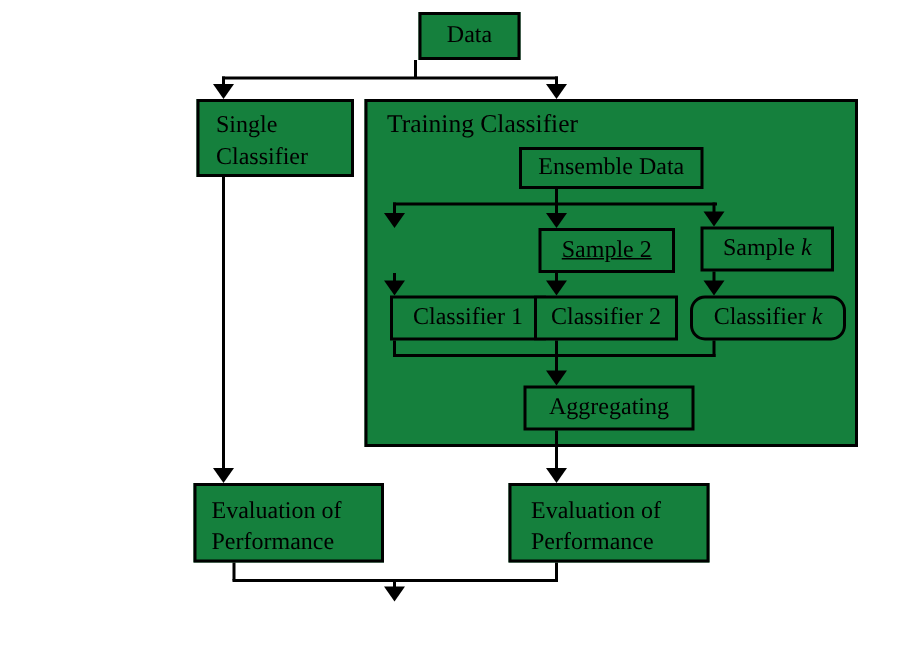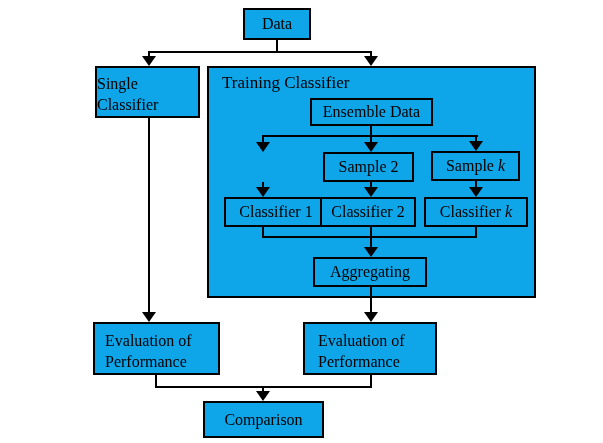--- a/index.html
+++ b/index.html
@@ -13,33 +13,35 @@
     height: 443px;
     background: #ffffff;
     font-family: "Liberation Serif", serif;
     color: #000000;
     overflow: hidden;
   }
   .box {
     position: absolute;
     box-sizing: border-box;
     border: 2px solid #000000;
-    background: #0ea5e9;
+    background: #15803d;
     font-size: 16px;
     color: #000000;
+    margin-left: 36px;
   }
   .center {
     display: flex;
     align-items: center;
     justify-content: center;
     text-align: center;
   }
   .twolines {
     line-height: 21px;
     padding-top: 5px;
+    padding-left: 11px;
   }
   .container-label {
     position: absolute;
     left: 13px;
     top: 5px;
     font-size: 17px;
     white-space: nowrap;
   }
   .line {
     position: absolute;
@@ -71,57 +73,54 @@
 
   <div class="box" style="left:207px; top:66px; width:329px; height:232px;">
     <span class="container-label">Training Classifier</span>
   </div>
 
   <div class="box center" style="left:310px; top:98px; width:123px; height:28px;">
     <span>Ensemble Data</span>
   </div>
 
 
-  <div class="box center" style="left:323px; top:152px; width:91px; height:30px;">
+  <div class="box center" style="left:323px; top:152px; width:91px; height:30px;text-decoration:underline;">
     <span>Sample 2</span>
   </div>
 
   <div class="box center" style="left:431px; top:151px; width:89px; height:30px;">
     <span><span>Sample </span><span class="it">k</span></span>
   </div>
 
   <div class="box center" style="left:224px; top:197px; width:104px; height:30px;justify-content:center;">
     <span>Classifier 1</span>
   </div>
 
   <div class="box center" style="left:320px; top:197px; width:96px; height:30px;">
     <span>Classifier 2</span>
   </div>
 
-  <div class="box center" style="left:424px; top:197px; width:104px; height:30px;">
+  <div class="box center" style="left:424px; top:197px; width:104px; height:30px;border-radius:10px;">
     <span><span>Classifier </span><span class="it">k</span></span>
   </div>
 
   <div class="box center" style="left:313px; top:257px; width:114px; height:30px;">
     <span>Aggregating</span>
   </div>
 
   <div class="box twolines" style="left:93px; top:322px; width:127px; height:53px; padding-top:6px; padding-left:10px;">
     <div>Evaluation of</div>
     <div>Performance</div>
   </div>
 
   <div class="box twolines" style="left:303px; top:322px; width:134px; height:53px; padding-top:6px; padding-left:13px;">
     <div>Evaluation of</div>
     <div>Performance</div>
   </div>
 
-  <div class="box center" style="left:203px; top:401px; width:121px; height:37px;">
-    <span>Comparison</span>
-  </div>
 
   <div class="line" style="left:276px; top:40px; width:2px; height:12px;"></div>
   <div class="line" style="left:148px; top:51px; width:224px; height:2px;"></div>
   <div class="line" style="left:148px; top:51px; width:2px; height:7px;"></div>
   <div class="arrowhead" style="left:142px; top:56px;"></div>
   <div class="line" style="left:370px; top:51px; width:2px; height:7px;"></div>
   <div class="arrowhead" style="left:364px; top:56px;"></div>
 
   <div class="line" style="left:148px; top:117px; width:2px; height:197px;"></div>
   <div class="arrowhead" style="left:142px; top:312px;"></div>

